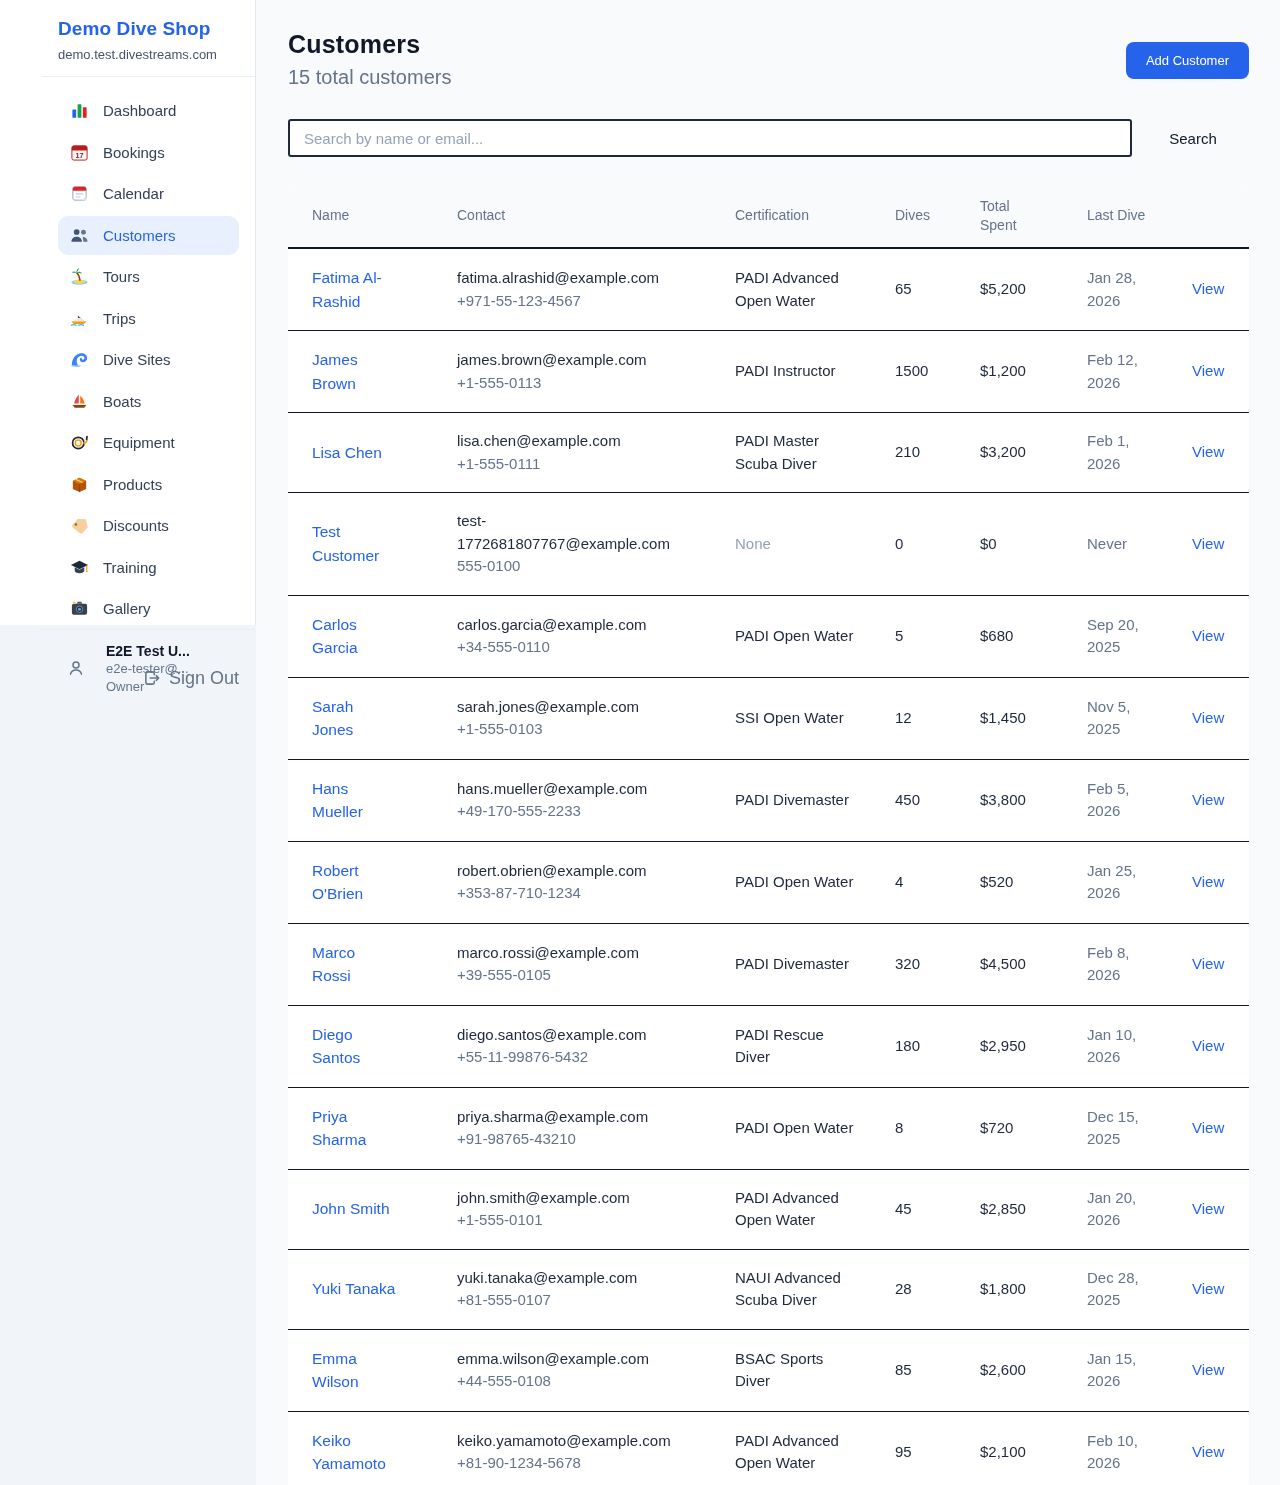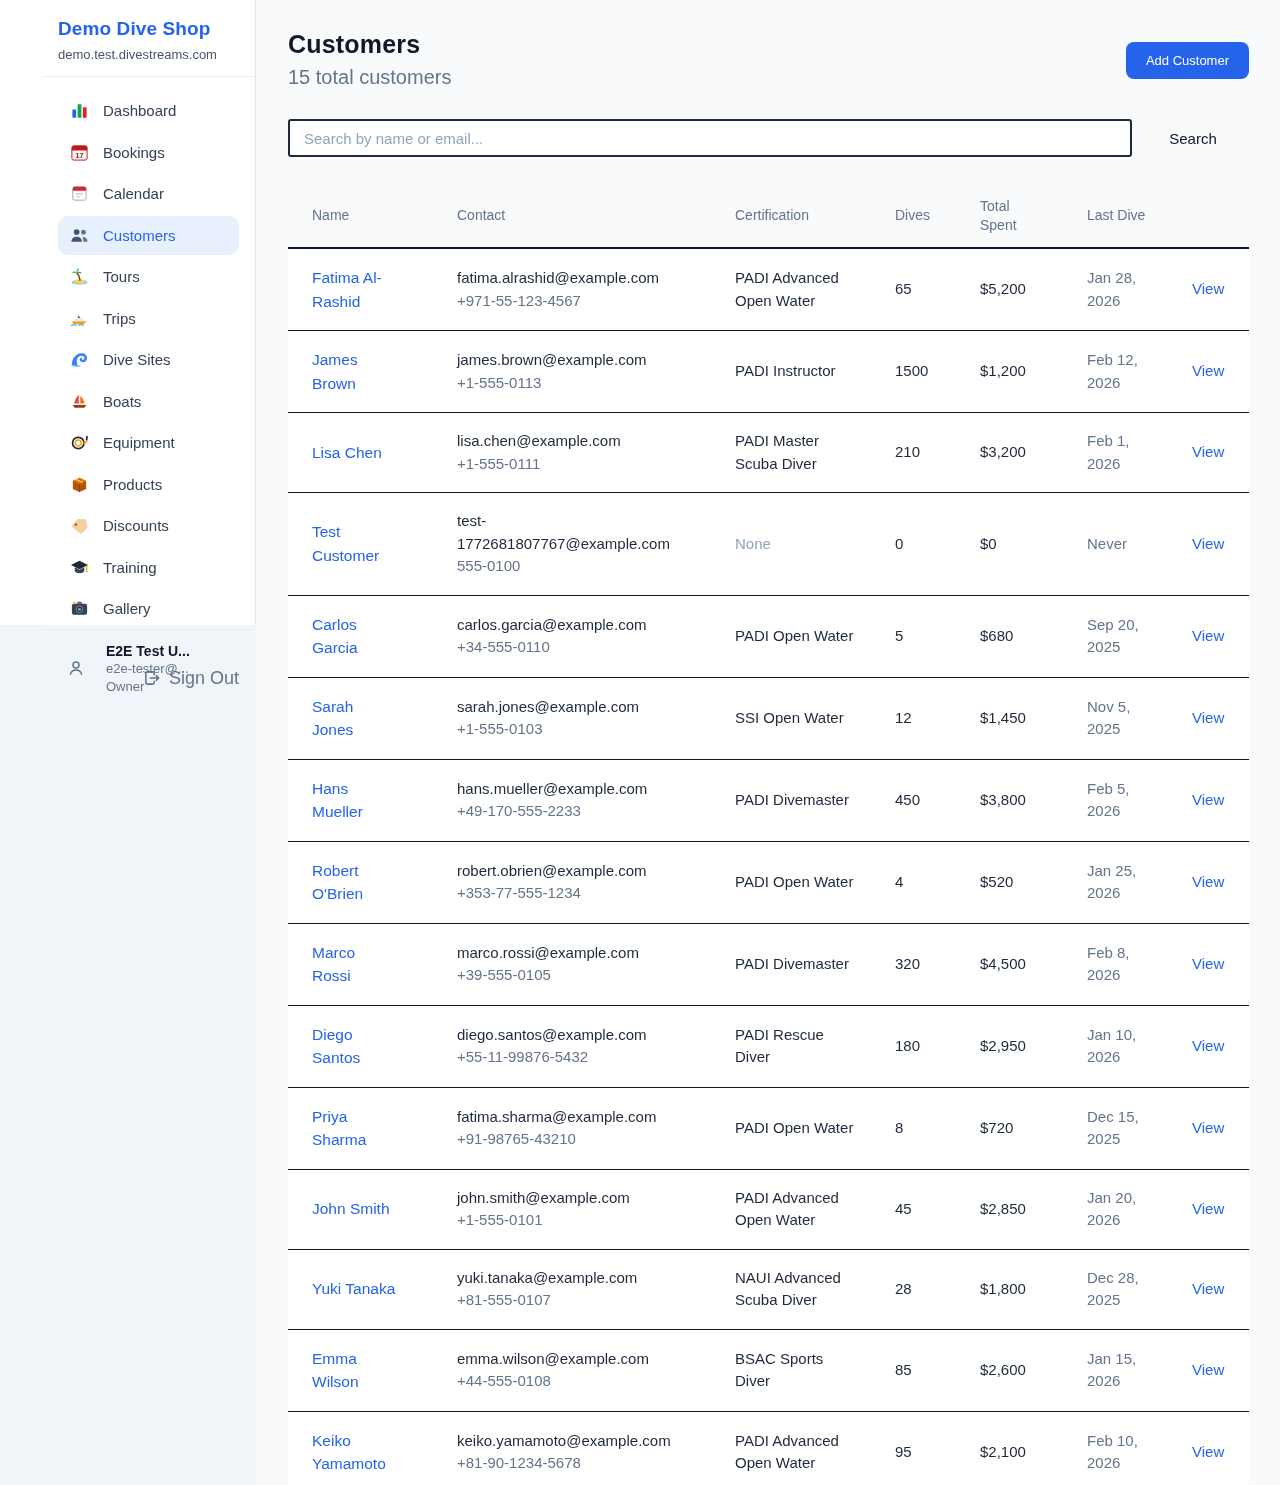--- a/index.html
+++ b/index.html
@@ -456,21 +456,21 @@
                 <a class="view-link">View</a>
               </td>
             </tr>
 
             <tr>
               <td class="cell-name">
                 <a class="name-link">Robert O'Brien</a>
               </td>
               <td class="cell-contact">
                 <div class="email">robert.obrien@example.com</div>
-                <div class="phone">+353-77-555-1234</div>
+                <div class="phone">+353-87-710-1234</div>
               </td>
               <td class="cell-cert">
                 <span class="cert-text">PADI Open Water</span>
               </td>
               <td class="cell-dives">4</td>
               <td class="cell-spent">$520</td>
               <td class="cell-last">Jan 25, 2026</td>
               <td class="cell-view">
                 <a class="view-link">View</a>
               </td>
@@ -512,21 +512,21 @@
               <td class="cell-view">
                 <a class="view-link">View</a>
               </td>
             </tr>
 
             <tr>
               <td class="cell-name">
                 <a class="name-link">Priya Sharma</a>
               </td>
               <td class="cell-contact">
-                <div class="email">fatima.sharma@example.com</div>
+                <div class="email">priya.sharma@example.com</div>
                 <div class="phone">+91-98765-43210</div>
               </td>
               <td class="cell-cert">
                 <span class="cert-text">PADI Open Water</span>
               </td>
               <td class="cell-dives">8</td>
               <td class="cell-spent">$720</td>
               <td class="cell-last">Dec 15, 2025</td>
               <td class="cell-view">
                 <a class="view-link">View</a>

